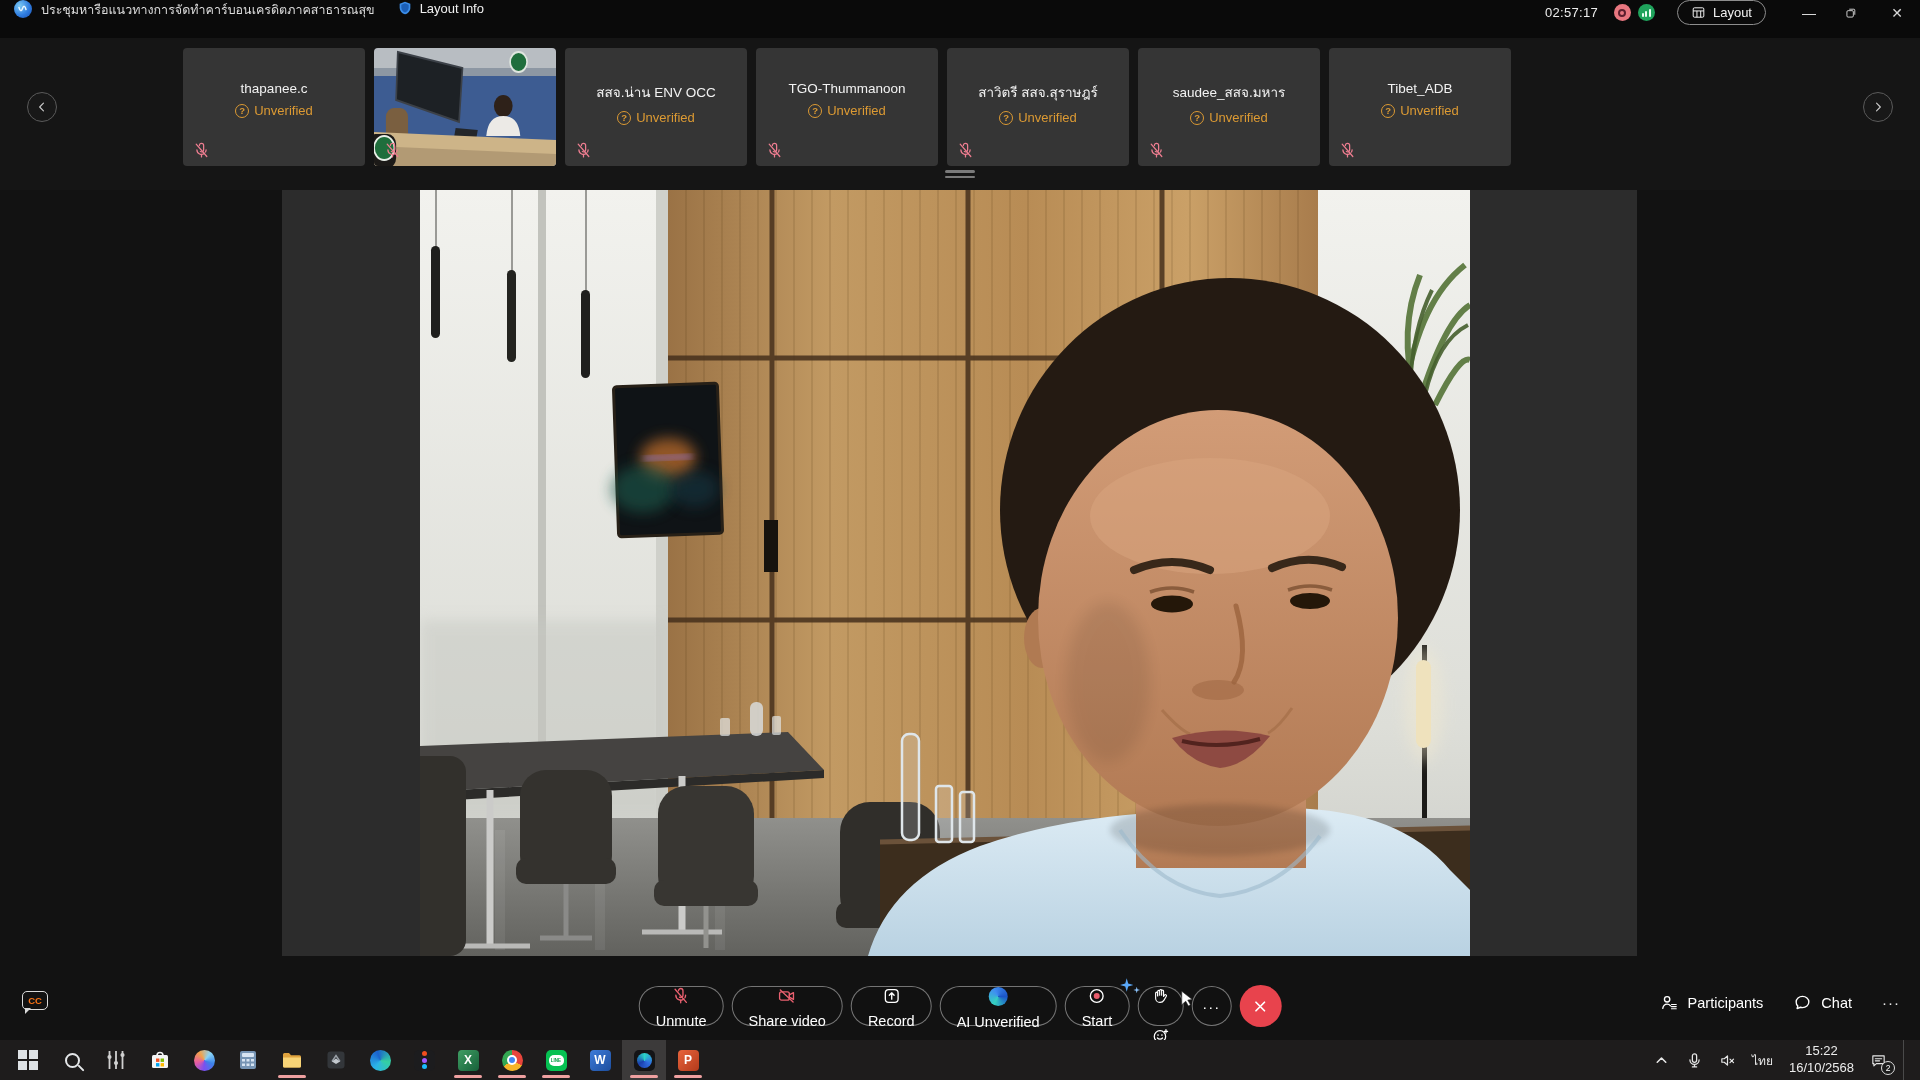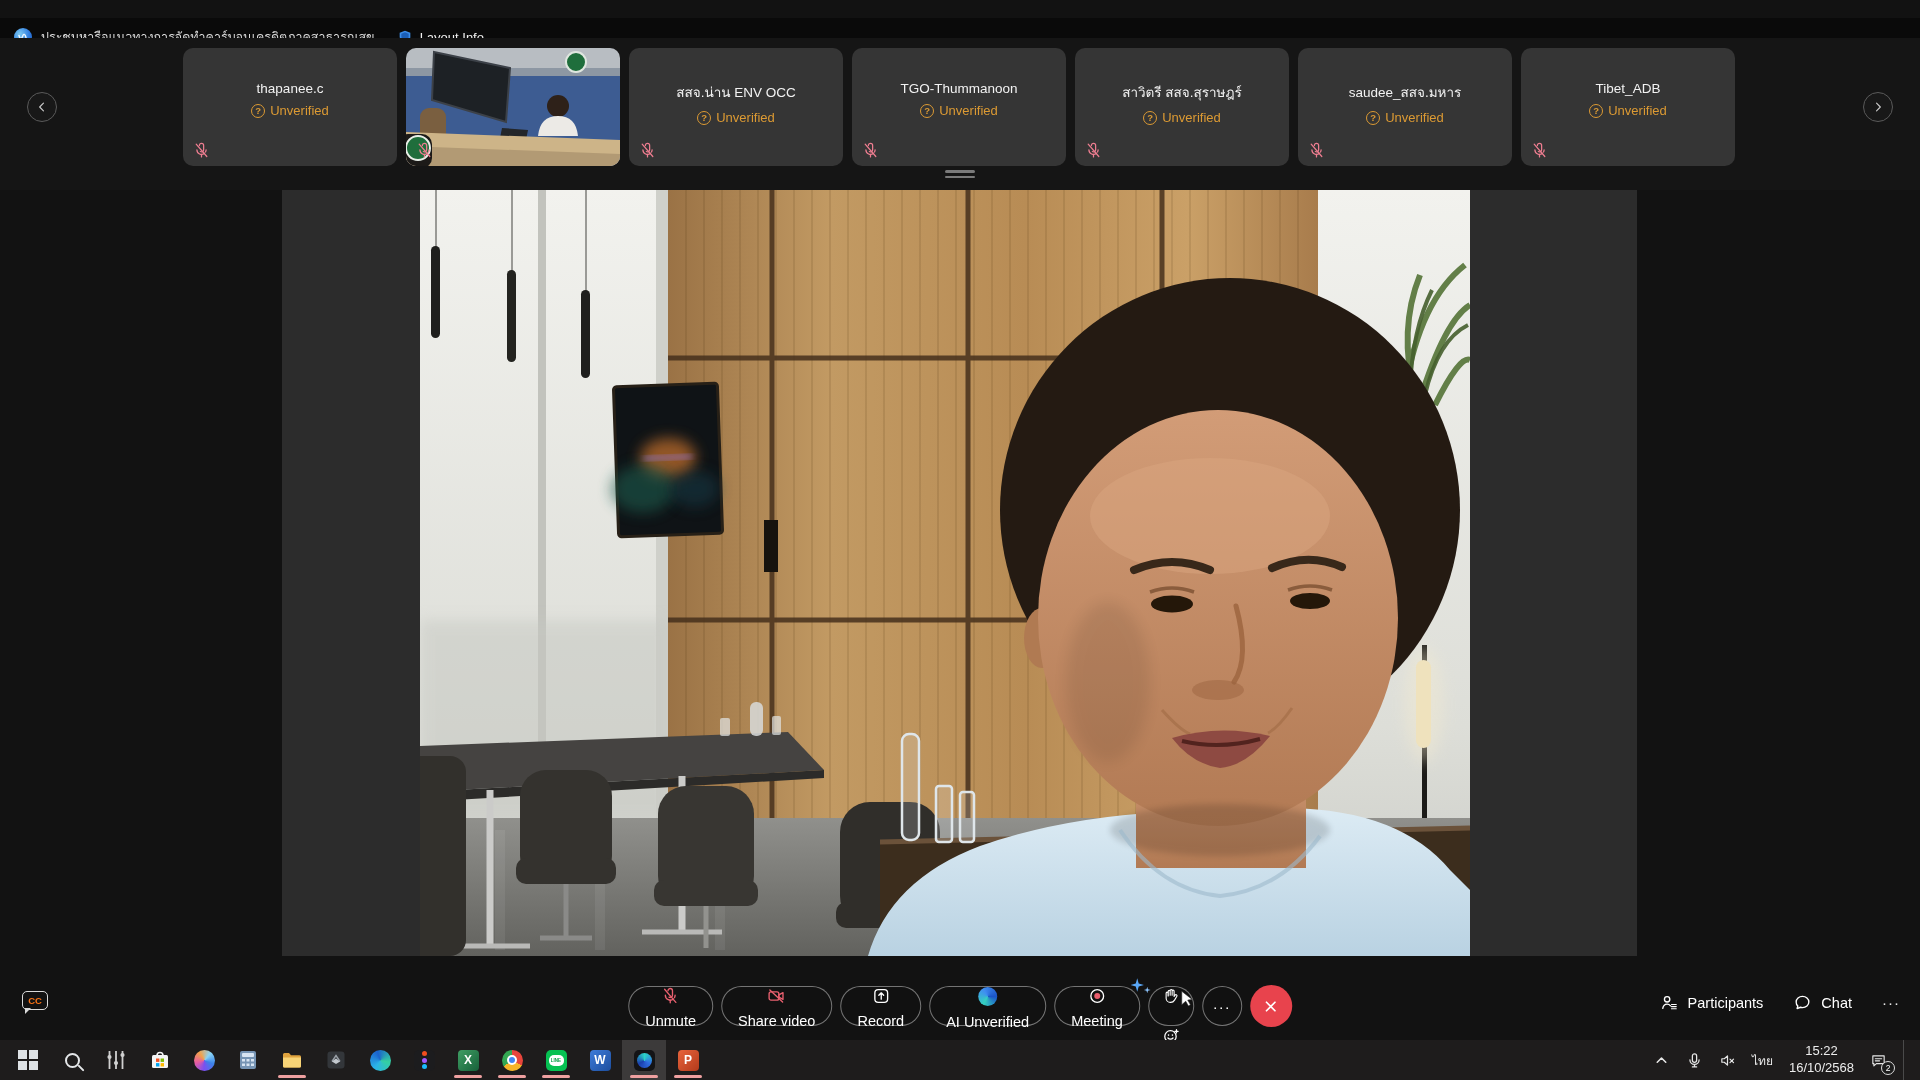--- a/index.html
+++ b/index.html
@@ -3,22 +3,22 @@
 <meta charset="utf-8">
 <style>
   * { margin:0; padding:0; box-sizing:border-box; }
   html,body { background:#000; }
   button { background:none; border:none; font:inherit; color:inherit; cursor:pointer; }
   .screen {
     position:relative; width:1920px; height:1080px; overflow:hidden;
     background:#121212; font-family:"Liberation Sans","DejaVu Sans",sans-serif; color:#e8e8e8;
   }
   
-  .titlebar { position:absolute; top:18px; left:0; width:100%; height:38px; background:#0a0a0a;
-    display:flex; align-items:center; padding:0 14px; }
+  .titlebar { position:absolute; top:0; left:0; width:100%; height:38px; background:#0a0a0a;
+    display:flex; align-items:flex-start; padding:0 14px; }
   .logo-webex { width:18px; height:18px; border-radius:50%;
     background:radial-gradient(circle at 32% 32%, #7cc9f2, #2f7de1 55%, #1b4fae); position:relative; flex:none; }
   .logo-webex svg { position:absolute; inset:3px; color:#eaf6ff; }
   .tb-title { font-size:12.5px; color:#dcdcdc; margin-left:9px; white-space:nowrap; }
   .meeting-info { display:flex; align-items:center; gap:7px; margin-left:22px; font-size:13px; color:#f0f0f0; }
   .tb-right { margin-left:auto; display:flex; align-items:center; }
   .tb-timer { font-size:13px; color:#ececec; letter-spacing:.3px; }
   .ind { width:17px; height:17px; border-radius:50%; display:flex; align-items:center; justify-content:center; flex:none; }
   .ind-rec { background:#e87780; margin-left:16px; }
   .ind-rec i { width:8px; height:8px; border:2px solid #5c1f2e; border-radius:50%; }
@@ -31,21 +31,21 @@
   .win-btns { display:flex; align-items:center; gap:26px; margin-left:34px; color:#d8d8d8; }
   .win-btns .wb { font-size:14px; width:18px; text-align:center; }
   .win-btns .ic { width:14px; height:14px; display:block; }
   
   .filmstrip { position:absolute; top:38px; left:0; width:100%; height:152px; background:#151515; }
   .strip-nav { position:absolute; top:54px; width:30px; height:30px; border:1px solid #5a5a5a; border-radius:50%;
     color:#c8c8c8; display:flex; align-items:center; justify-content:center; background:rgba(28,28,28,.5); }
   .strip-prev { left:27px; } .strip-next { right:27px; }
   .strip-nav .ic { width:14px; height:14px; }
   .tiles { position:absolute; left:183px; top:10px; display:flex; gap:9px; }
-  .tile { position:relative; width:214px; height:118px; background:#353535; border-radius:10px; flex:none; }
+  .tile { position:relative; width:182px; height:118px; background:#353535; border-radius:4px; flex:none; }
   .tile--video { overflow:hidden; background:#222; }
   .tile--video svg.thumb { position:absolute; inset:0; width:100%; height:100%; }
   .tile-name { margin-top:33px; text-align:center; font-size:13.5px; color:#f2f2f2; }
   .tile-status { margin-top:7px; display:flex; align-items:center; justify-content:center; gap:5px;
     font-size:13px; color:#dc9a33; }
   .q-icon { width:14px; height:14px; border:1.4px solid #dc9a33; border-radius:50%; font-size:9.5px;
     display:flex; align-items:center; justify-content:center; font-weight:bold; }
   .tile-mic { position:absolute; left:10px; bottom:7px; width:17px; height:17px; color:#ed7d90; }
   .drag-handle { position:absolute; left:50%; transform:translateX(-50%); top:132px; width:30px;
     display:flex; flex-direction:column; gap:3px; align-items:stretch; }
@@ -240,20 +240,46 @@
           <path d="M4 9c2 8 5 8 7 2 2-6 5-6 7 2" fill="none" stroke="currentColor" stroke-width="3" stroke-linecap="round"></path>
         </svg>
     </span>
     <span class="tb-title">ประชุมหารือแนวทางการจัดทำคาร์บอนเครดิตภาคสาธารณสุข</span>
     <button class="meeting-info">
       <svg class="ic" width="16" height="16">
           <use href="#i-shield"></use>
         </svg>
       <span>Layout Info</span>
     </button>
+    <div class="tb-right">
+      <span class="tb-timer">02:57:17</span>
+      <span class="ind ind-rec">
+          <i></i>
+        </span>
+      <span class="ind ind-net">
+          <i></i>
+          <i></i>
+          <i></i>
+        </span>
+      <button class="layout-btn">
+        <svg class="ic">
+            <use href="#i-grid"></use>
+          </svg>
+        <span>Layout</span>
+      </button>
+      <div class="win-btns">
+        <button class="wb">—</button>
+        <button class="wb">
+          <svg class="ic">
+              <use href="#i-restore"></use>
+            </svg>
+        </button>
+        <button class="wb">✕</button>
+      </div>
+    </div>
   </div>
 
   <div class="filmstrip">
     <button class="strip-nav strip-prev">
       <svg class="ic">
           <use href="#i-chevleft"></use>
         </svg>
     </button>
 
     <div class="tiles">
@@ -518,21 +544,21 @@
         <span>Record</span>
       </button>
       <button class="pill">
         <span class="ai-ic"></span>
         <span>AI Unverified</span>
       </button>
       <button class="pill record-pill">
         <svg class="ic">
             <use href="#i-record"></use>
           </svg>
-        <span>Meeting</span>
+        <span>Start</span>
         <svg class="sparkle">
             <use href="#i-spark"></use>
           </svg>
         <svg class="sparkle2">
             <use href="#i-spark"></use>
           </svg>
       </button>
       <div class="pill icon-pill">
         <button style="display:flex">
           <svg class="ic">

